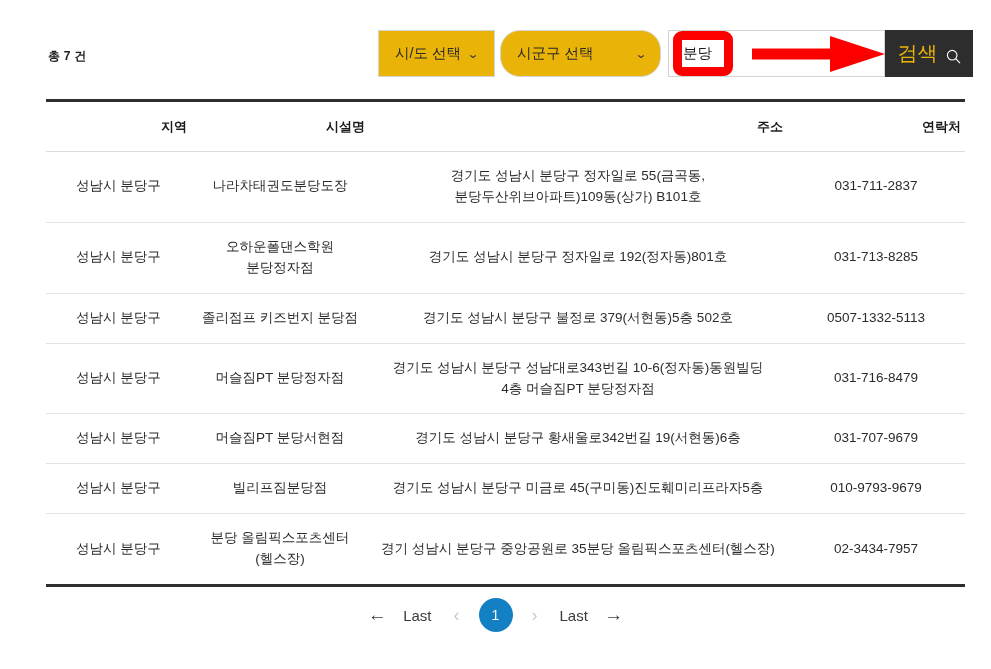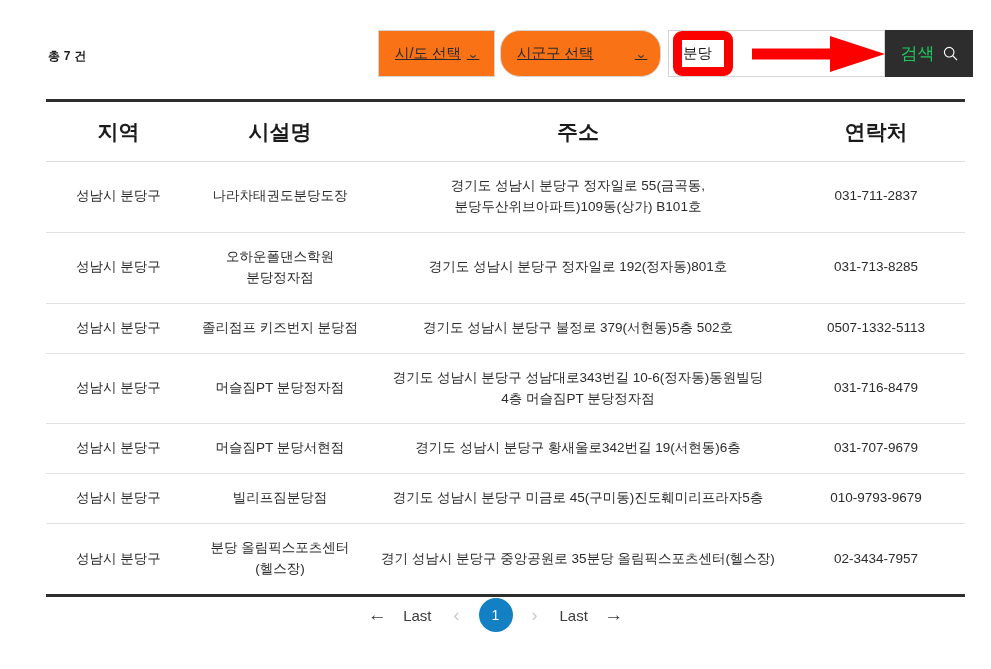--- a/index.html
+++ b/index.html
@@ -39,28 +39,27 @@
     position: absolute;
     left: 378px;
     top: 30px;
     height: 47px;
     display: flex;
     align-items: stretch;
   }
 
   .select-box {
     border: 1px solid #d4d4d4;
-    background: #f97316;
+    background: #eab308;
     display: flex;
     align-items: center;
     font-size: 14.5px;
     color: #2a2a2a;
     cursor: pointer;
     white-space: nowrap;
-    text-decoration: underline;
   }
   .select-sido {
     width: 117px;
     justify-content: center;
     gap: 7px;
   }
   .select-sigungu {
     width: 161px;
     margin-left: 5px;
     padding: 0 14px 0 16px;
@@ -93,28 +92,28 @@
     font-family: inherit;
     font-size: 14.5px;
     color: #1b1b1b;
     background: transparent;
   }
 
   .search-btn {
     width: 88px;
     margin-left: 0px;
     background: #2d2d2d;
-    color: #22c55e;
+    color: #eab308;
     border: 0;
     display: flex;
     align-items: center;
     justify-content: center;
     gap: 8px;
     font-family: inherit;
-    font-size: 17px;
+    font-size: 20px;
     cursor: pointer;
   }
   .search-btn .mag {
     width: 15px; height: 15px;
     display: inline-block;
   }
 
   
   .ann-box {
     position: absolute;
@@ -146,26 +145,26 @@
     width: 919px;
     border-top: 3px solid #2e2e2e;
     border-bottom: 3px solid #2e2e2e;
   }
   table {
     width: 100%;
     border-collapse: collapse;
     table-layout: fixed;
   }
   thead th {
-    font-size: 21px;
+    font-size: 13px;
     font-weight: bold;
     color: #1b1b1b;
     padding: 16px 4px 15px;
     border-bottom: 1px solid #dcdcdc;
-    text-align: center;
+    text-align: right;
   }
   tbody td {
     font-size: 13.5px;
     color: #2b2b2b;
     text-align: center;
     padding: 14px 6px;
     border-bottom: 1px solid #e2e2e2;
     line-height: 1.55;
     word-break: keep-all;
   }

